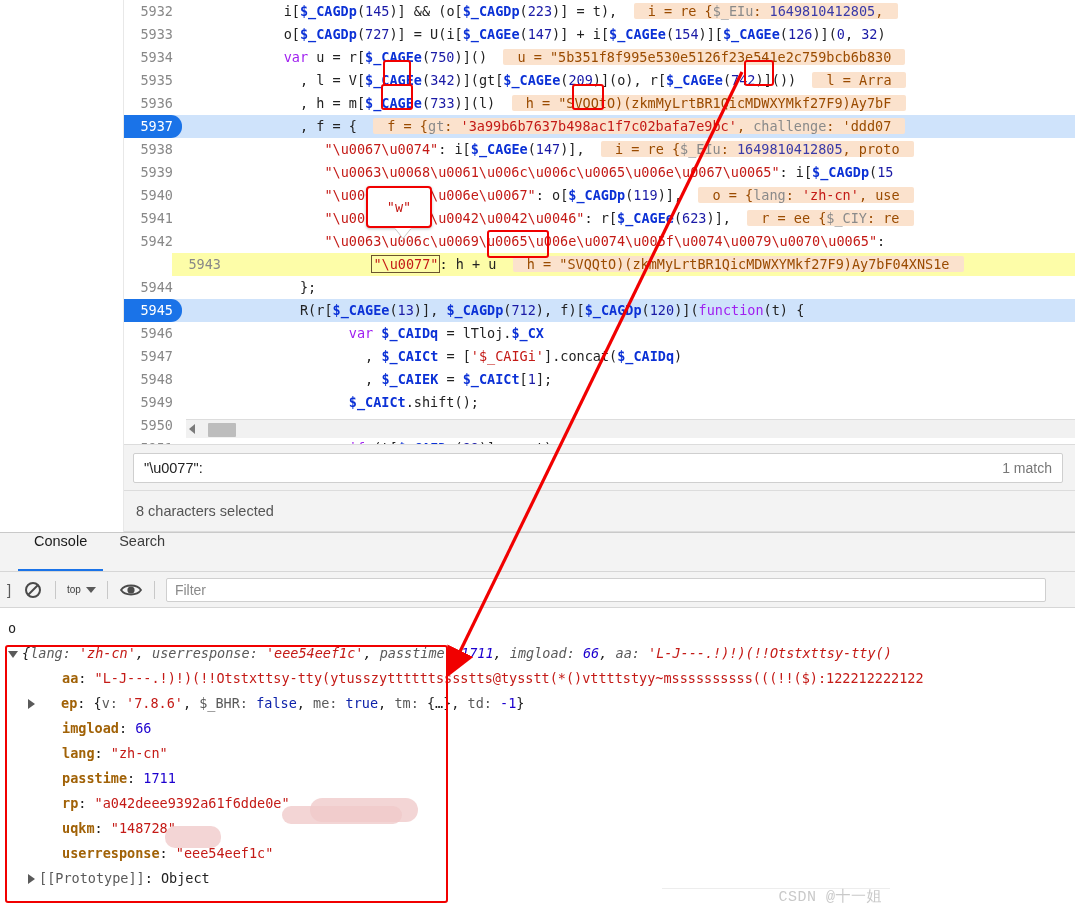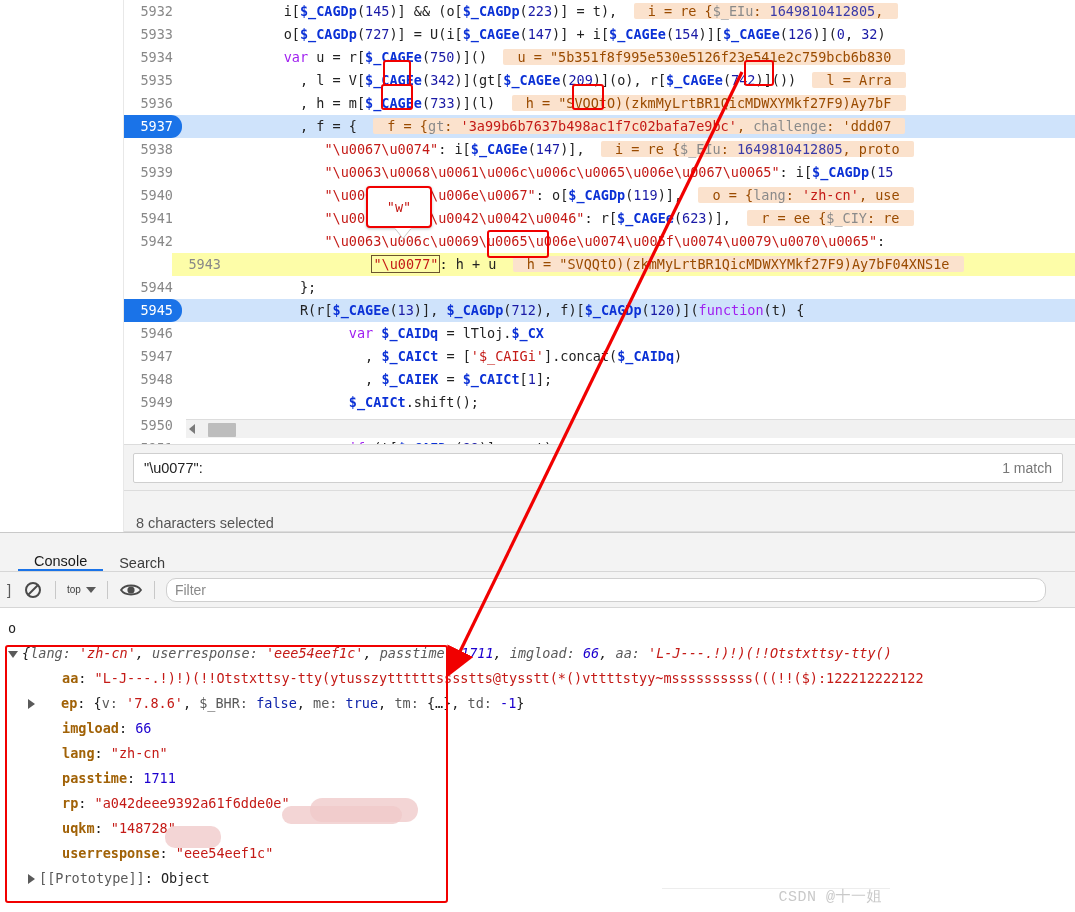--- a/index.html
+++ b/index.html
@@ -100,40 +100,40 @@
     background: #fff; border: 1px solid #cfcfcf; border-radius: 2px;
     display: flex; align-items: center; padding: 0 10px;
     font-family: "Liberation Sans", sans-serif; font-size: 14.5px; color: #222;
   }
   .search-input-box .val { flex: 1; }
   .search-input-box .matches { color: #777; font-size: 14px; }
 
   .status-strip {
     position: absolute; left: 124px; top: 490px; width: 951px; height: 42px;
     background: #f3f3f3; border-top: 1px solid #dcdcdc; border-bottom: 1px solid #dcdcdc;
-    display: flex; align-items: flex-end; padding-left: 12px;
+    display: flex; align-items: center; padding-left: 12px;
     font-size: 14.5px; color: #555;
   }
   .blank-left-lower {
     position: absolute; left: 0; top: 444px; width: 124px; height: 88px; background: #fff;
     border-right: 1px solid #e8e8e8;
   }
 
   
   .drawer {
     position: absolute; left: 0; top: 532px; width: 1075px; height: 380px;
     background: #fff; border-top: 1px solid #c9c9c9;
   }
   .drawer-tabs {
     position: relative; height: 39px; background: #f3f3f3;
     border-bottom: 1px solid #d6d6d6; display: flex; align-items: stretch;
     padding-left: 18px;
   }
   .drawer-tab {
-    display:flex; align-items:flex-end; padding: 0 16px;
+    display:flex; align-items:flex-start; padding: 0 16px;
     font-size: 14.5px; color: #3c3c3c; cursor: default;
   }
   .drawer-tab.active {
     color: #1a1a1a; border-bottom: 2px solid #1a73e8;
   }
 
   .console-toolbar {
     position: relative; height: 36px; background: #f3f3f3;
     border-bottom: 1px solid #d6d6d6; display: flex; align-items: center;
     padding-left: 2px; gap: 0;
@@ -143,21 +143,21 @@
   .tb-clear { width: 34px; }
   .tb-sep { width: 1px; height: 18px; background: #c8c8c8; margin: 0 5px; }
   .tb-ctx { padding: 0 6px; font-size: 10px; color: #3c3c3c; display:flex; align-items:center; gap:5px;}
   .caret-dn {
     width:0;height:0;border-left:5px solid transparent;border-right:5px solid transparent;
     border-top:6px solid #5a5a5a;
   }
   .tb-eye { width: 36px; }
   .filter-box {
     margin-left: 6px; width: 880px; height: 24px; background: #fff;
-    border: 1px solid #cfcfcf; border-radius: 10px;
+    border: 1px solid #cfcfcf; border-radius: 2px;
     display:flex; align-items:center; padding: 0 8px;
     font-size: 14px; color: #8a8a8a;
   }
 
   
   .console-out {
     position: relative; padding: 8px 0 0 8px;
     font-family: "DejaVu Sans Mono", "Liberation Mono", monospace;
     font-size: 13.5px; color: #222; white-space: pre;
   }

